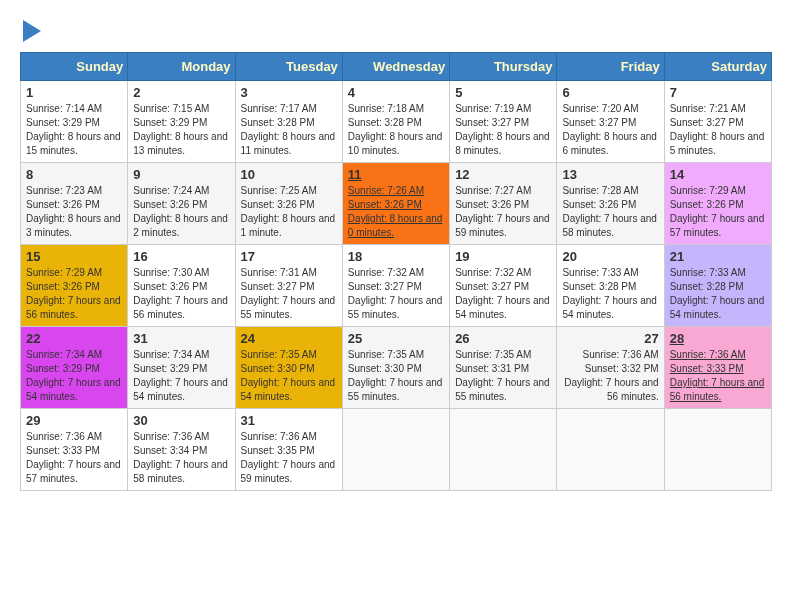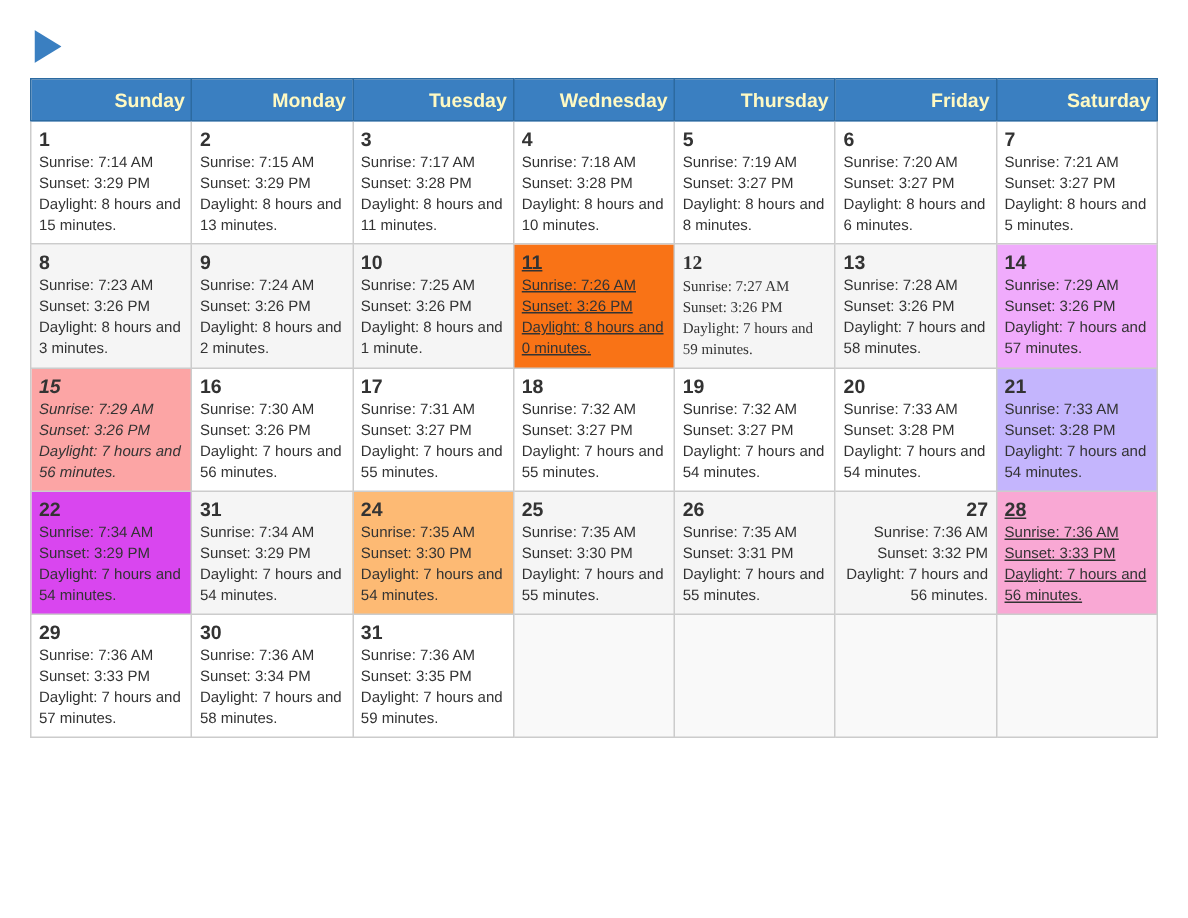--- a/index.html
+++ b/index.html
@@ -126,35 +126,35 @@
           <div class="day-info">Sunrise: 7:24 AM<br>Sunset: 3:26 PM<br>Daylight: 8 hours and 2 minutes.</div>
         </td>
         <td style="background: rgb(245, 245, 245);">
           <span class="day-num">10</span>
           <div class="day-info">Sunrise: 7:25 AM<br>Sunset: 3:26 PM<br>Daylight: 8 hours and 1 minute.</div>
         </td>
         <td style="background: #f97316; text-decoration: underline;">
           <span class="day-num">11</span>
           <div class="day-info">Sunrise: 7:26 AM<br>Sunset: 3:26 PM<br>Daylight: 8 hours and 0 minutes.</div>
         </td>
-        <td style="background: rgb(245, 245, 245); font-family: Liberation Serif, serif;">
+        <td style="background: rgb(245, 245, 245);">
           <span class="day-num">12</span>
           <div class="day-info">Sunrise: 7:27 AM<br>Sunset: 3:26 PM<br>Daylight: 7 hours and 59 minutes.</div>
         </td>
         <td style="background: rgb(245, 245, 245);">
           <span class="day-num">13</span>
           <div class="day-info">Sunrise: 7:28 AM<br>Sunset: 3:26 PM<br>Daylight: 7 hours and 58 minutes.</div>
         </td>
         <td style="background: #f0abfc;">
           <span class="day-num">14</span>
           <div class="day-info">Sunrise: 7:29 AM<br>Sunset: 3:26 PM<br>Daylight: 7 hours and 57 minutes.</div>
         </td>
       </tr>
       <tr>
-        <td style="background: #fca5a5; font-style: italic;">
+        <td style="background: #eab308;">
           <span class="day-num">15</span>
           <div class="day-info">Sunrise: 7:29 AM<br>Sunset: 3:26 PM<br>Daylight: 7 hours and 56 minutes.</div>
         </td>
         <td style="background: rgb(255, 255, 255);">
           <span class="day-num">16</span>
           <div class="day-info">Sunrise: 7:30 AM<br>Sunset: 3:26 PM<br>Daylight: 7 hours and 56 minutes.</div>
         </td>
         <td style="background: rgb(255, 255, 255);">
           <span class="day-num">17</span>
           <div class="day-info">Sunrise: 7:31 AM<br>Sunset: 3:27 PM<br>Daylight: 7 hours and 55 minutes.</div>
@@ -178,21 +178,21 @@
       </tr>
       <tr>
         <td style="background: #d946ef;">
           <span class="day-num">22</span>
           <div class="day-info">Sunrise: 7:34 AM<br>Sunset: 3:29 PM<br>Daylight: 7 hours and 54 minutes.</div>
         </td>
         <td style="background: rgb(245, 245, 245);">
           <span class="day-num">31</span>
           <div class="day-info">Sunrise: 7:34 AM<br>Sunset: 3:29 PM<br>Daylight: 7 hours and 54 minutes.</div>
         </td>
-        <td style="background: #fdba74;">
+        <td style="background: #eab308;">
           <span class="day-num">24</span>
           <div class="day-info">Sunrise: 7:35 AM<br>Sunset: 3:30 PM<br>Daylight: 7 hours and 54 minutes.</div>
         </td>
         <td style="background: rgb(245, 245, 245);">
           <span class="day-num">25</span>
           <div class="day-info">Sunrise: 7:35 AM<br>Sunset: 3:30 PM<br>Daylight: 7 hours and 55 minutes.</div>
         </td>
         <td style="background: rgb(245, 245, 245);">
           <span class="day-num">26</span>
           <div class="day-info">Sunrise: 7:35 AM<br>Sunset: 3:31 PM<br>Daylight: 7 hours and 55 minutes.</div>

